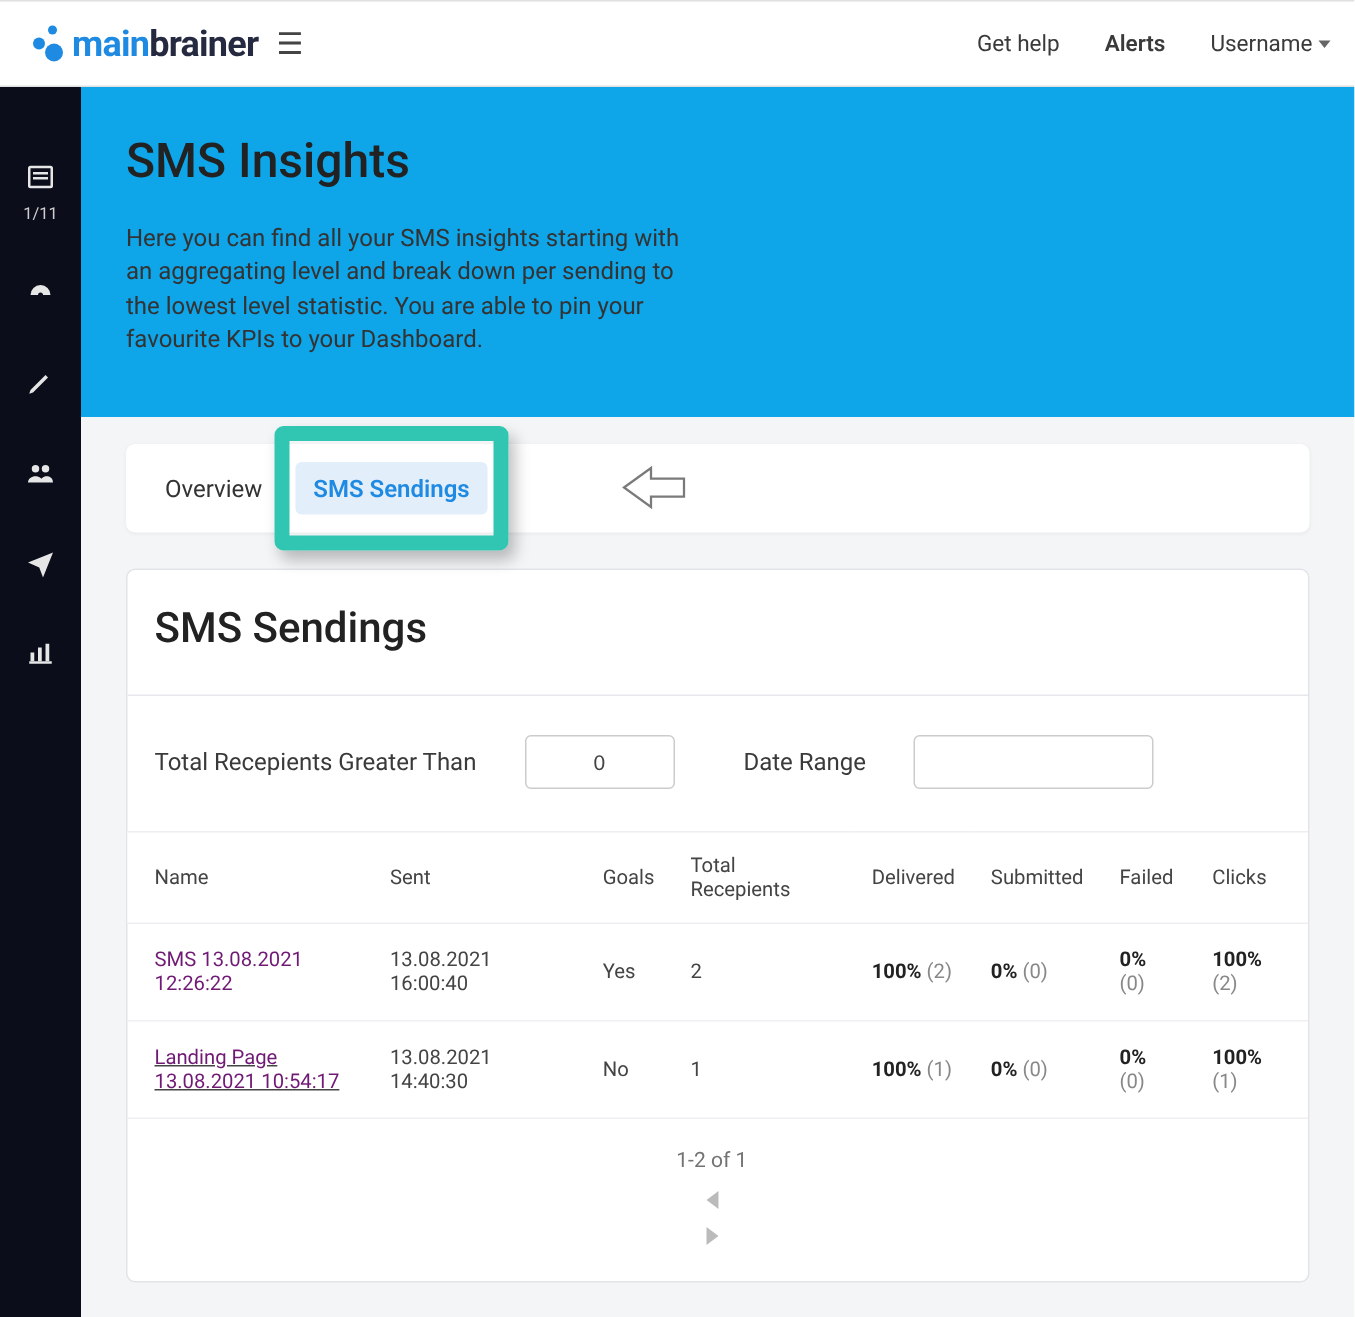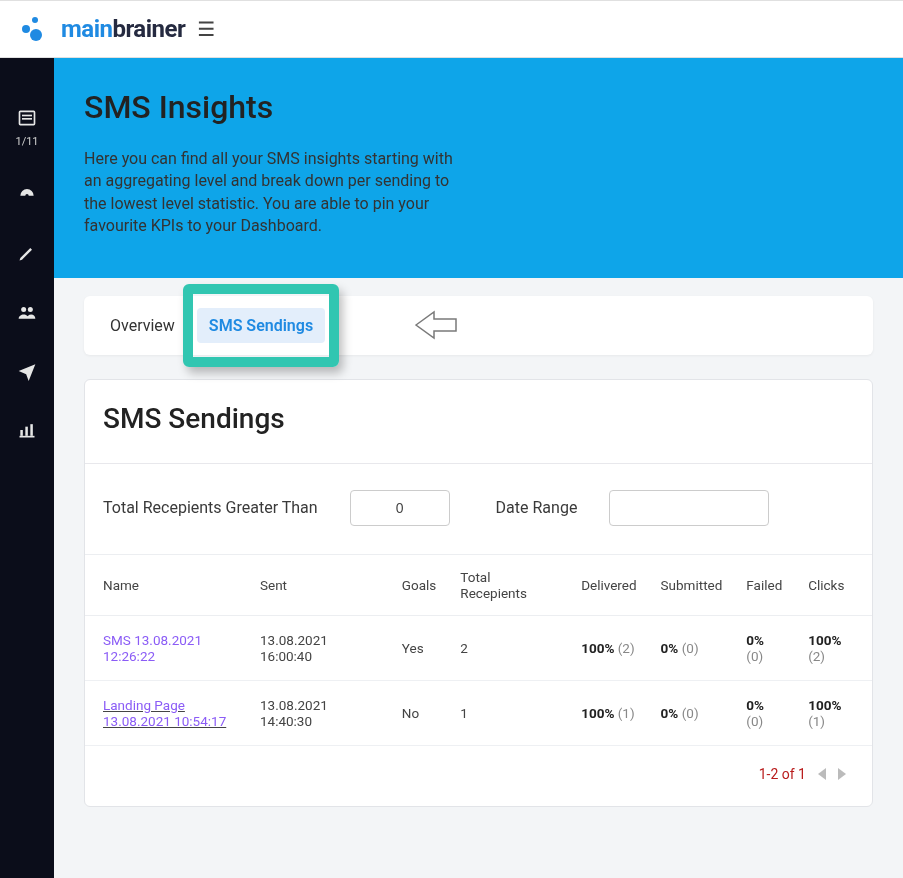--- a/index.html
+++ b/index.html
@@ -15,21 +15,21 @@
     border-top: 1px solid #e0e0e0;
     border-bottom: 1px solid #e0e0e0;
     display: flex;
     align-items: center;
     padding: 0 16px;
     background: #fff;
   }
   .logo {
     display: flex;
     align-items: center;
-    gap: 19px;
+    gap: 6px;
   }
   .logo-dots {
     display: inline-block;
     position: relative;
     width: 26px;
     height: 24px;
   }
   .logo-dots span { position: absolute; border-radius: 50%; background: #1f8ae2; }
   .d1 { width: 6px; height: 6px; top: 0; left: 16px; background:#1b6fc6;}
   .d2 { width: 8px; height: 8px; top: 8px; left: 6px; }
@@ -215,34 +215,35 @@
     background: #fff;
   }
   table.grid th:first-child, table.grid td:first-child { padding-left: 18px; }
   table.grid td {
     padding: 16px 12px;
     border-bottom: 1px solid #eef0f3;
     color: #444;
     vertical-align: middle;
   }
   table.grid td.name a {
-    color: #8b5cf6;
+    color: #701a75;
     text-decoration: none;
   }
   .pct-bold { font-weight: 700; color:#222;}
   .count-dim { color: #888; }
 
   .pager {
     display: flex;
     justify-content: flex-end;
     align-items: center;
     padding: 20px 26px 24px 18px;
-    color: #b91c1c;
+    color: #737373;
     font-size: 14px;
     gap: 12px;
+    flex-direction: column;
   }
   .pager .tri {
     width: 0; height: 0;
     display:inline-block;
     cursor: pointer;
   }
   .tri.left {
     border-top: 6px solid transparent;
     border-bottom: 6px solid transparent;
     border-right: 8px solid #bbb;
@@ -261,20 +262,28 @@
     <span class="logo-dots">
       <span class="d1"></span>
         <span class="d2"></span>
         <span class="d3"></span>
     </span>
     <span class="logo-text">
       <span class="accent">main</span><span>brainer</span>
     </span>
   </div>
   <div class="hamburger">☰</div>
+  <div class="topbar-right">
+    <span class="top-link">Get help</span>
+    <span class="top-link alerts">Alerts</span>
+    <span class="top-link username">
+      <span>Username</span>
+      <span class="caret-down"></span>
+    </span>
+  </div>
 </div>
 
 <div class="layout">
 
   <div class="sidebar">
     <div class="side-item">
       <svg viewBox="0 0 24 24">
           <rect x="3" y="4" width="18" height="16" rx="1" fill="none" stroke="#e6e6e6" stroke-width="2"></rect>
           <line x1="6" y1="9" x2="18" y2="9" stroke="#e6e6e6" stroke-width="2"></line>
           <line x1="6" y1="13" x2="18" y2="13" stroke="#e6e6e6" stroke-width="2"></line>

